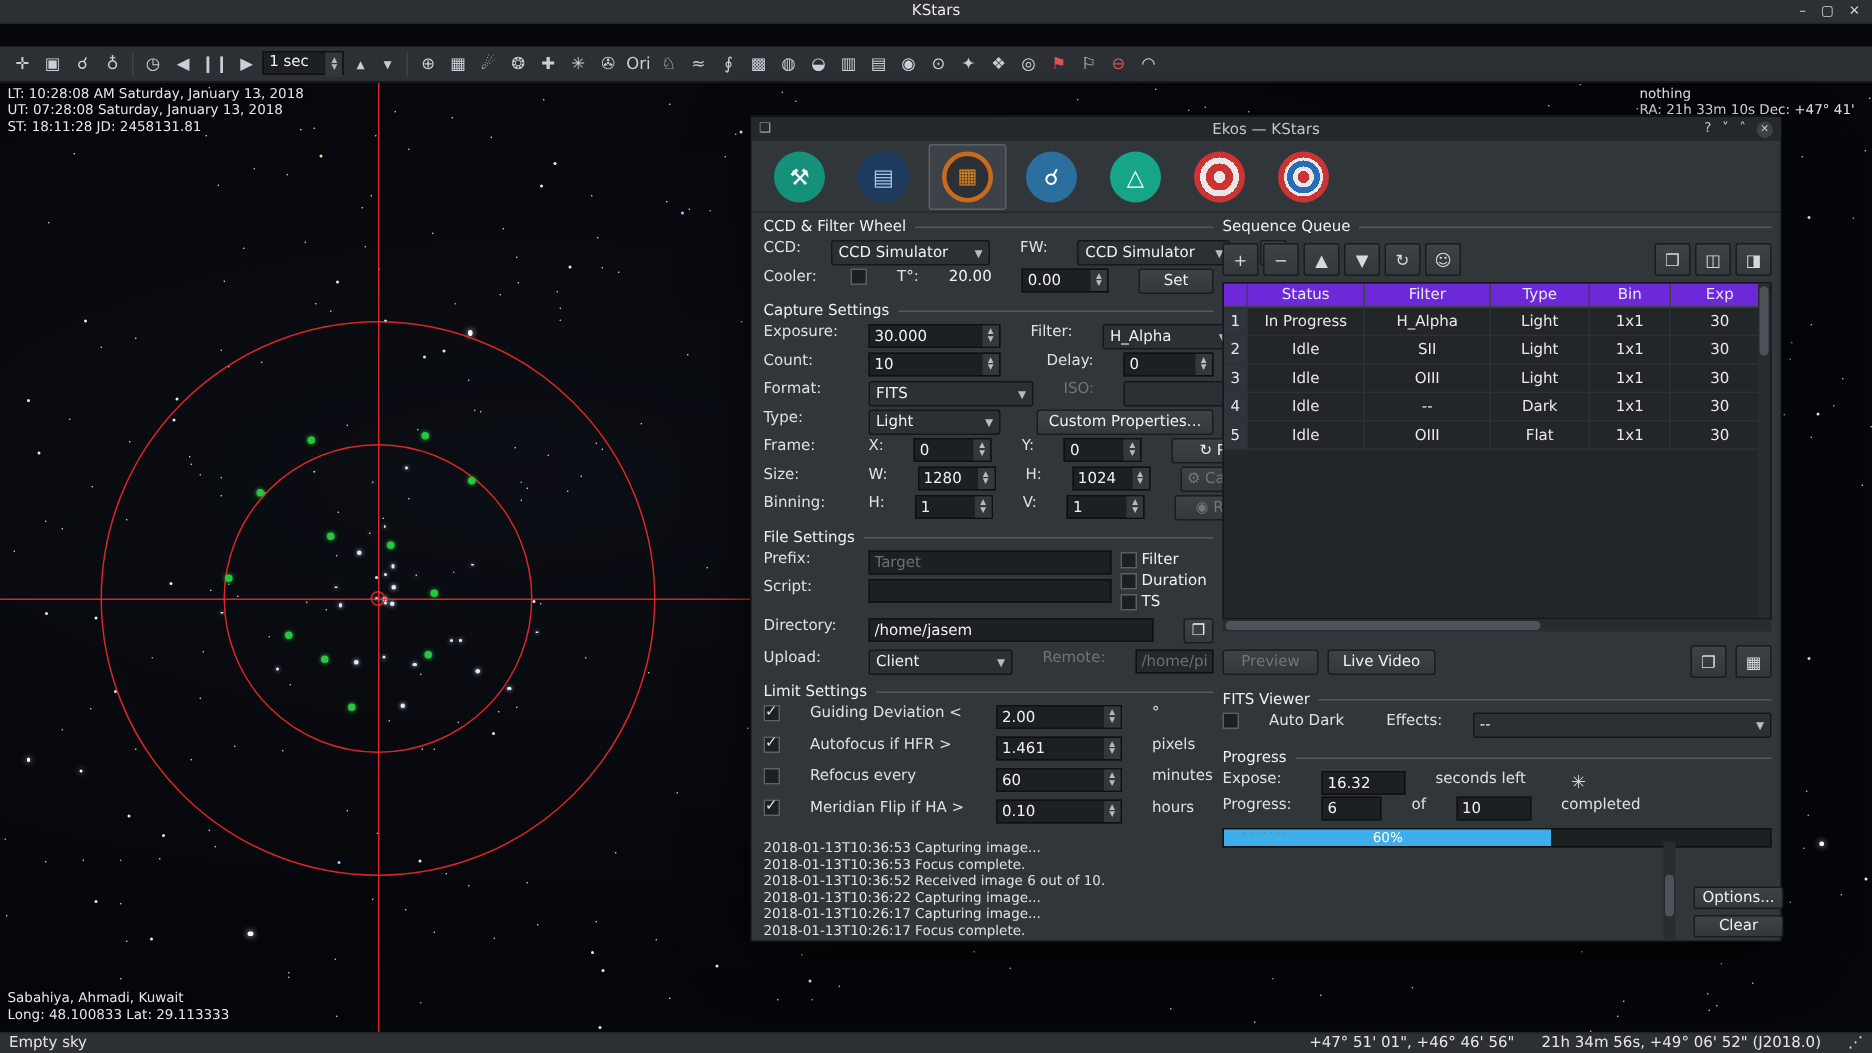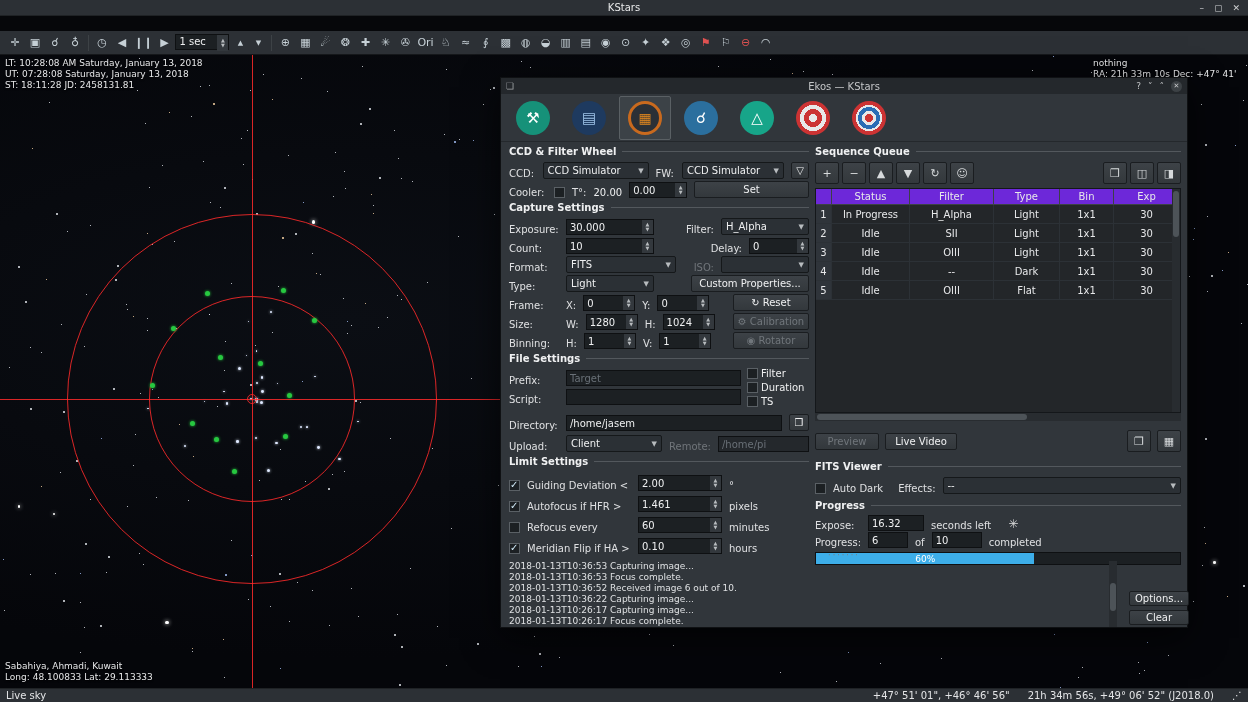--- a/index.html
+++ b/index.html
@@ -47,23 +47,23 @@
   .t-setup .tab-circle{background:#169179}
   .t-sched .tab-circle{background:#1e3a5f;color:#9fc4e8}
   .t-capture .tab-circle{background:#2b3036;border:3px solid #c96a1e;color:#e0871f;font-size:14px}
   .t-focus .tab-circle{background:#2b6f9e}
   .t-mount .tab-circle{background:#17a589}
   .t-guide .tab-circle{background:radial-gradient(circle,#e8e8e8 0 4px,#cc3333 4px 9px,#e8e8e8 9px 13px,#cc3333 13px 17px)}
   .t-align .tab-circle{background:radial-gradient(circle,#cc3333 0 4px,#e8e8e8 4px 7px,#2a6db5 7px 11px,#e8e8e8 11px 13px,#cc3333 13px 17px)}
 
   .panel-left{position:absolute;left:8px;top:64px;width:300px}
   .panel-right{position:absolute;left:314px;top:64px;width:366px}
-  .sect{display:flex;align-items:center;gap:6px;font-weight:bold;color:#eff0f1;margin:4px 0 3px;white-space:nowrap}
+  .sect{display:flex;align-items:center;gap:6px;font-weight:normal;color:#eff0f1;margin:4px 0 3px;white-space:nowrap}
   .sect::after{content:"";flex:1;height:1px;background:#53585d}
-  .frow{display:flex;align-items:flex-end;gap:7px;height:19px;white-space:nowrap}
+  .frow{display:flex;align-items:flex-start;gap:20px;height:19px;white-space:nowrap}
   .lab{color:#dfe0e2}
   .lab.dis{color:#70757a}
   .l50{width:50px;flex:none}
   .inp{height:16px;background:#1c2023;border:1px solid #0e1012;color:#eff0f1;font-size:10px;font-family:inherit;padding:0 3px;min-width:0}
   .inp::placeholder{color:#697077}
   .inp:disabled{color:#697077;background:#24282c}
   .spin{position:relative;display:inline-flex;flex:none}
   .spin .inp{width:100%;padding-right:13px}
   .combo{height:17px;background:#2b3035;border:1px solid #15181a;border-radius:2px;display:flex;align-items:center;justify-content:space-between;padding:0 4px;color:#eff0f1;flex:none}
   .combo .arr{font-size:7px;color:#b8bcbf;margin-left:4px}
@@ -686,21 +686,21 @@
       <div class="fov-dot" style="left: 218px; top: 300px;"></div>
       <div class="fov-dot" style="left: 258px; top: 306px;"></div>
       <div class="fov-dot" style="left: 190px; top: 366px;"></div>
       <div class="fov-dot" style="left: 283px; top: 379px;"></div>
       <div class="fov-dot" style="left: 214px; top: 382px;"></div>
       <div class="fov-dot" style="left: 287px; top: 338px;"></div>
       <div class="fov-dot" style="left: 232px; top: 414px;"></div>
     </div>
 
   <div class="statusbar">
-    <span>Live sky</span>
+    <span>Empty sky</span>
     <span class="sb-right">
       <span>+47° 51' 01", +46° 46' 56"</span>
       <span>21h 34m 56s, +49° 06' 52" (J2018.0)</span>
       <span>⋰</span>
     </span>
   </div>
 
   <div class="ekos">
     <div class="dlg-title">
       <span class="dlg-appicon">❏</span>

